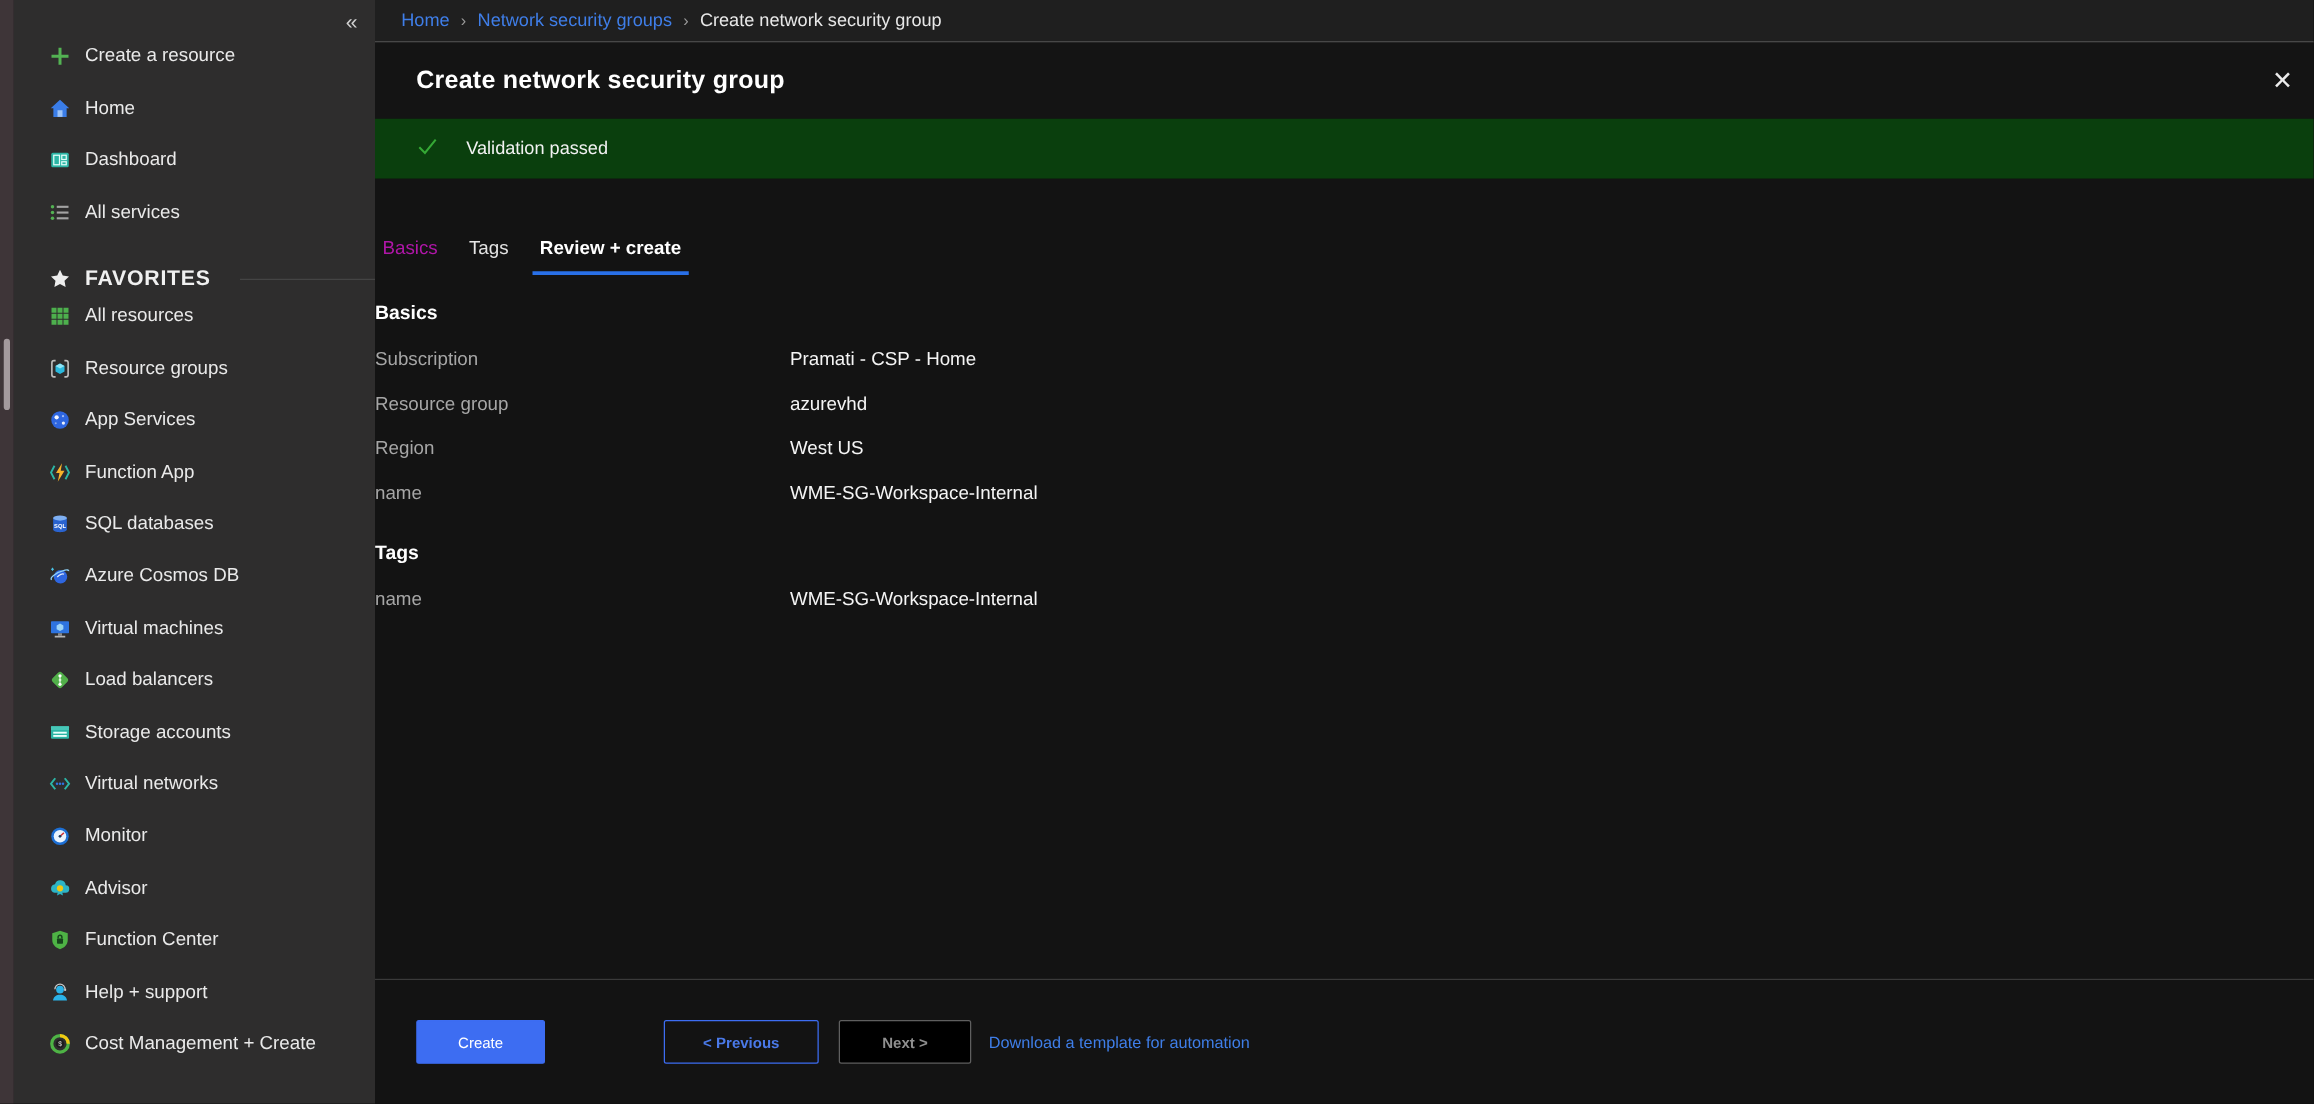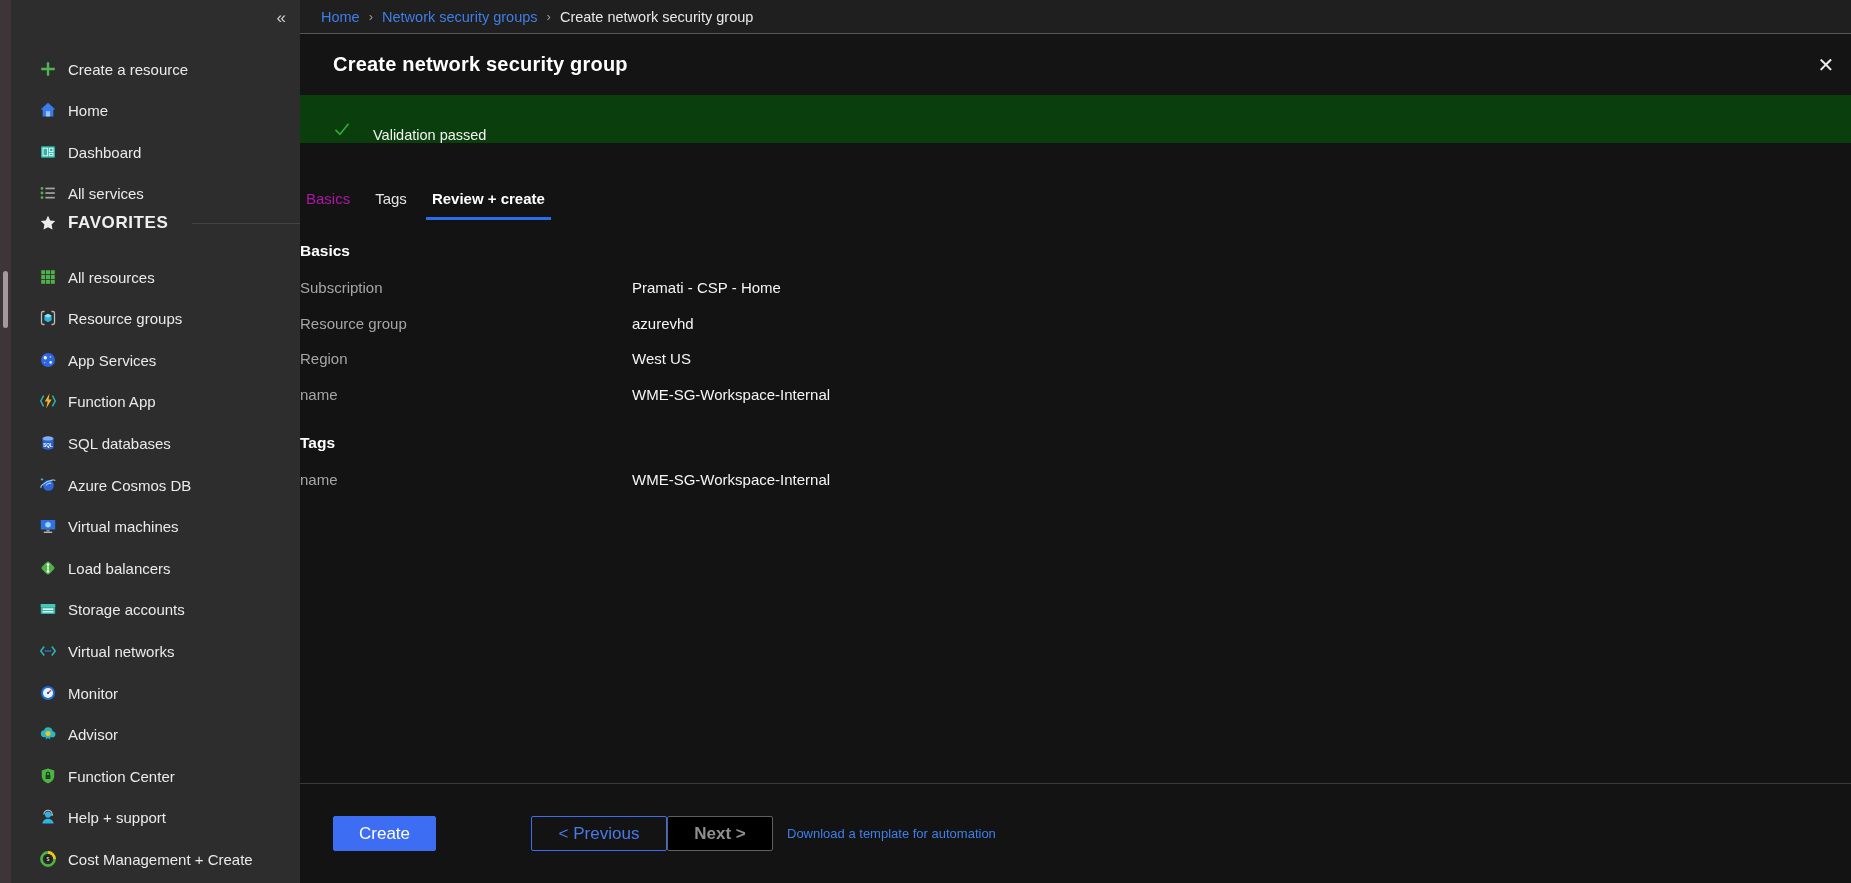--- a/index.html
+++ b/index.html
@@ -10,21 +10,21 @@
   
   .left-strip { width:11px; flex:none; background:#3e3538; position:relative; }
   .scroll-pill { position:absolute; left:3px; top:271px; width:5px; height:57px;
     border-radius:3px; background:#a39a9d; }
 
   
   .sidebar { width:289px; flex:none; background:#2e2d2d; color:#e9e9e9;
     display:flex; flex-direction:column; overflow:hidden; }
   .sidebar-header { height:36px; flex:none; display:flex; align-items:center;
     justify-content:flex-end; padding-right:14px; color:#cfcfcf; font-size:17px; cursor:pointer; }
-  .nav-item { height:41.6px; flex:none; display:flex; align-items:flex-end;
+  .nav-item { height:41.6px; flex:none; display:flex; align-items:flex-start;
     padding-left:28px; gap:11px; font-size:15px; color:#eaeaea; cursor:pointer; white-space:nowrap; }
   .ic { width:18px; height:18px; flex:none; display:flex; }
   .ic svg { width:18px; height:18px; }
   .fav-header { height:41.6px; flex:none; display:flex; align-items:center;
     padding-left:28px; gap:11px; font-size:17px; font-weight:bold; letter-spacing:.6px; color:#f0f0f0; }
   .fav-rule { flex:1; height:1px; background:#444; margin:0 0 0 12px; }
 
   
   .main { flex:1; min-width:0; display:flex; flex-direction:column; }
 
@@ -35,43 +35,43 @@
   .crumb-sep { color:#9a9a9a; font-size:13px; }
   .crumb-current { color:#e8e8e8; }
 
   .title-bar { height:61px; flex:none; background:#141414; display:flex;
     align-items:center; padding:0 10px 0 33px; }
   .page-title { color:#fff; font-size:20px; font-weight:600; letter-spacing:.2px; }
   .close-btn { margin-left:auto; color:#ececec; font-size:20px; width:30px; height:30px;
     display:flex; align-items:center; justify-content:center; cursor:pointer; font-weight:300; }
 
   .validation-bar { height:48px; flex:none; background:#0a3f0d; display:flex;
-    align-items:flex-end; padding-left:33px; gap:17px; }
+    align-items:center; padding-left:33px; gap:17px; }
   .validation-text { color:#f2f2f2; font-size:14.5px; }
 
   .content { flex:1; background:#131313; overflow:hidden; }
   .tabs { display:flex; gap:13px; margin-top:47px; line-height:18px; font-size:15px; }
   .tab { padding:0 6px 9px; cursor:pointer; }
   .tab.visited { color:#b016a8; }
   .tab.plain { color:#e4e4e4; }
   .tab.active { color:#fff; font-weight:600; border-bottom:3px solid #2970e8; }
 
   .section-heading { margin-top:21px; color:#fff; font-weight:600; font-size:15.5px; line-height:20px; }
   .rows { margin-top:9px; }
   .row { display:flex; height:35.5px; align-items:center; font-size:15px; }
   .row .lbl { width:332px; flex:none; color:#a6a6a6; }
   .row .val { color:#f5f5f5; }
 
   .footer { height:100px; flex:none; background:#131313; border-top:1px solid #3a3a3a;
     display:flex; align-items:center; padding-left:33px; }
-  .btn { height:35px; font-size:17px; font-family:inherit; border-radius:2px;
+  .btn { height:35px; font-size:12px; font-family:inherit; border-radius:2px;
     display:flex; align-items:center; justify-content:center; cursor:pointer; }
   .btn-create { width:103px; background:#3d6df2; color:#fff; border:1px solid #3d6df2; margin-right:95px; }
-  .btn-prev { width:136px; background:transparent; color:#4a79e8; border:1px solid #3d6df2;
-    margin-right:0; font-weight:400; }
+  .btn-prev { width:124px; background:transparent; color:#4a79e8; border:1px solid #3d6df2;
+    margin-right:16px; font-weight:700; }
   .btn-next { width:106px; background:#000000; color:#8f8f8f; border:1px solid #5f5f5f;
     margin-right:14px; font-weight:600; cursor:default; }
   .download-link { color:#3f7ee8; font-size:13px; cursor:pointer; }
 </style>
 </head>
 <body>
 
 <div class="app">
 
   <div class="left-strip">

